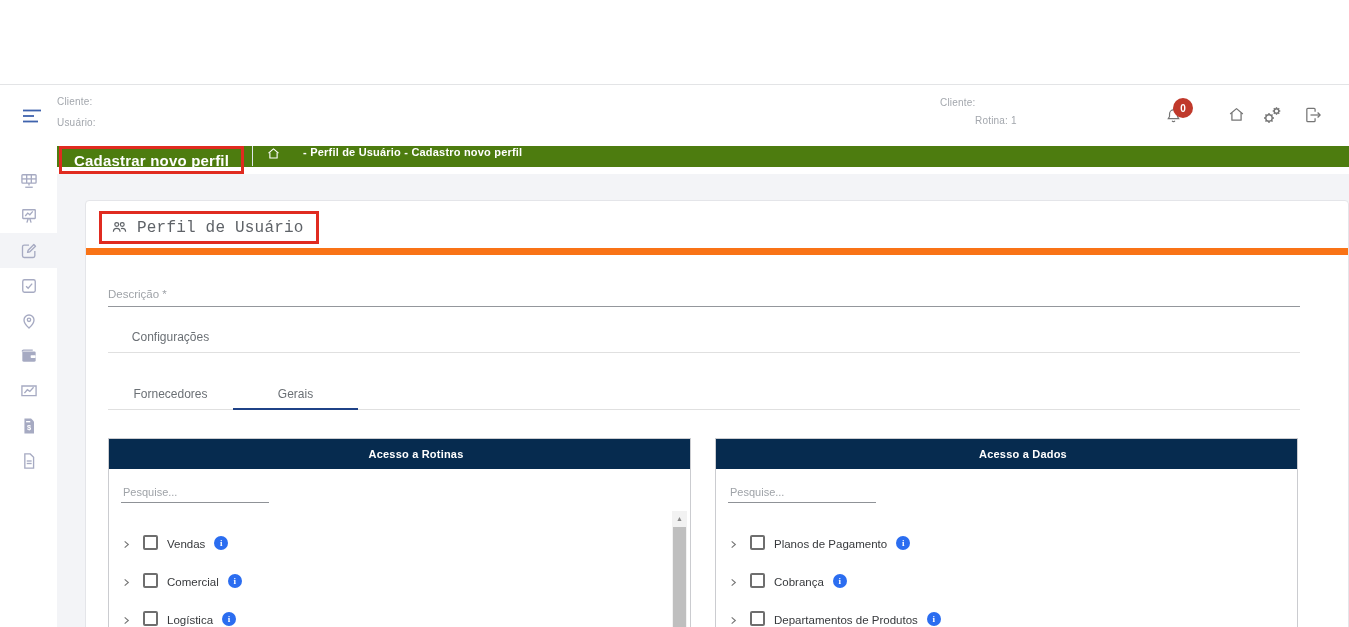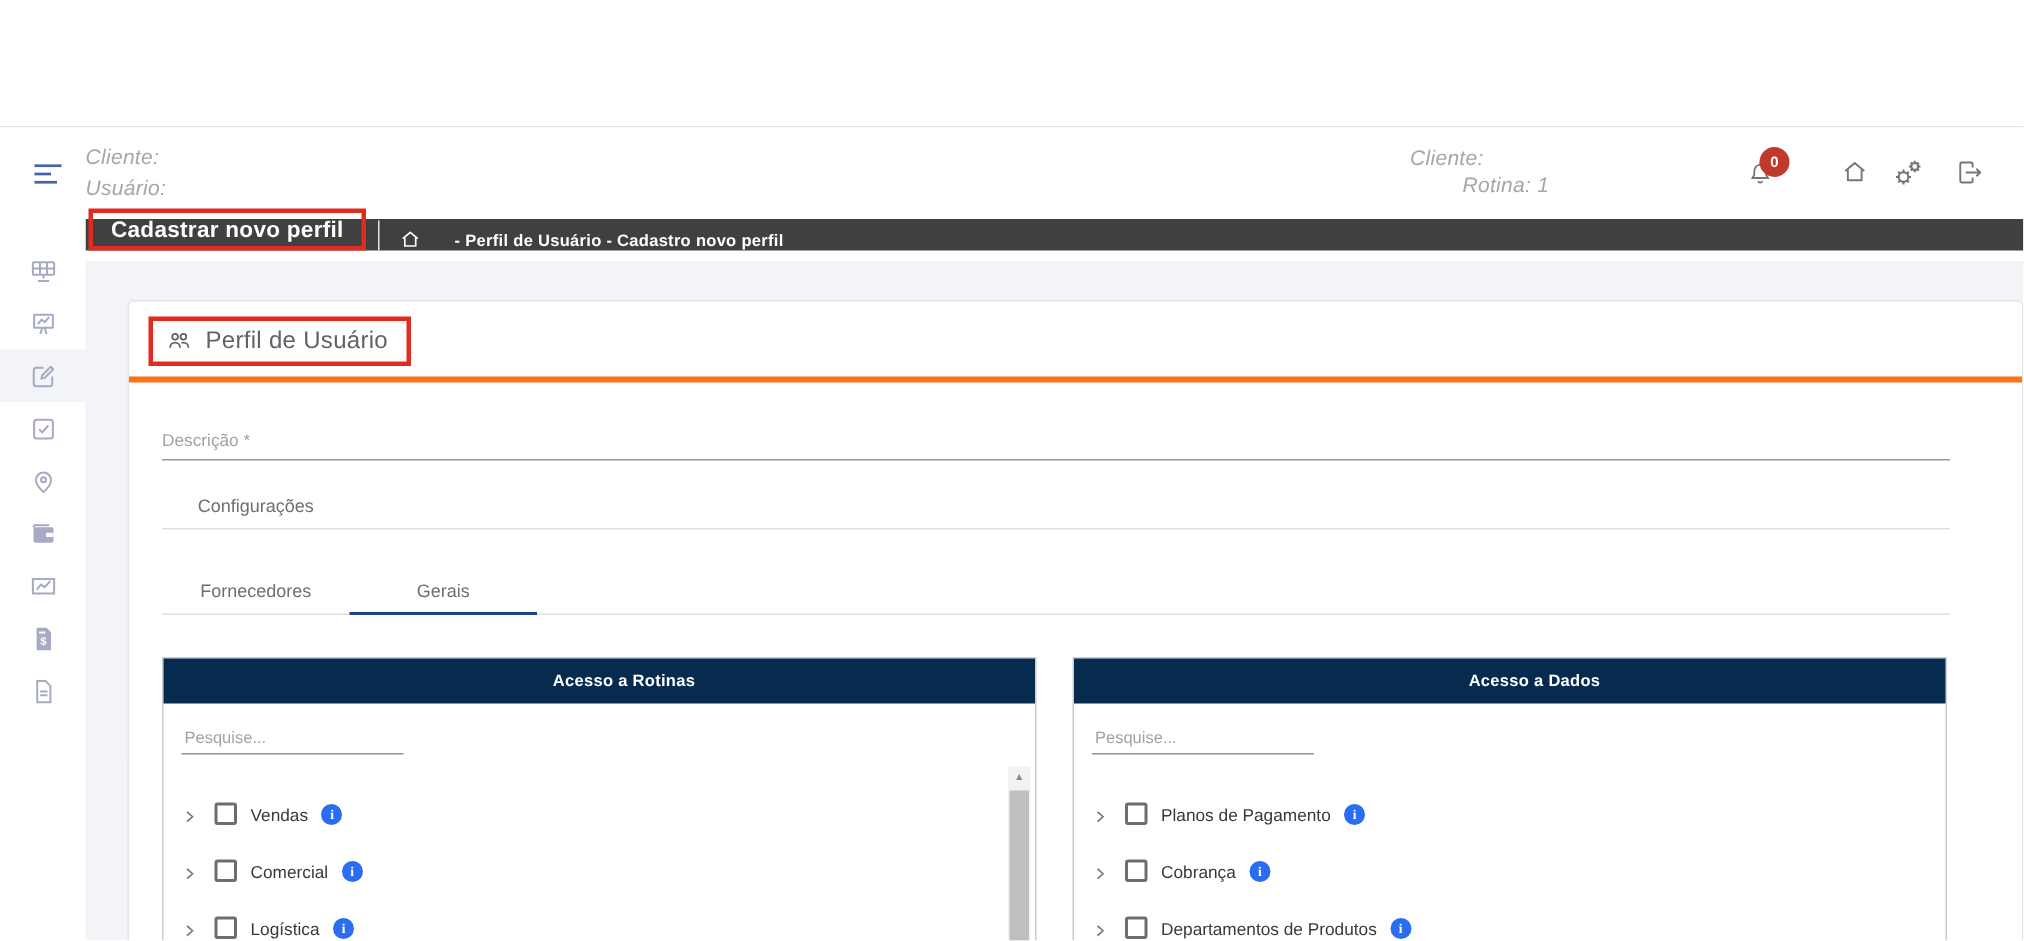--- a/index.html
+++ b/index.html
@@ -3,57 +3,57 @@
 <meta charset="utf-8">
 <style>
   * { margin:0; padding:0; box-sizing:border-box; }
   html,body { font-family:"Liberation Sans", sans-serif; background:#fff; }
   #stage { position:relative; width:1349px; height:627px; overflow:hidden; background:#fff; }
 
   
   .top-divider { position:absolute; top:84px; left:0; width:100%; height:1px; background:#e3e4e6; }
   .topbar { position:absolute; top:85px; left:0; width:100%; height:61px; background:#fff; }
   .hamburger { position:absolute; left:20px; top:19px; width:24px; height:24px; cursor:pointer; }
-  .tb-label { position:absolute; font-size:14px; color:#a3a7ad; letter-spacing:.2px;font-style:italic; }
+  .tb-label { position:absolute; font-size:10px; color:#a3a7ad; letter-spacing:.2px; }
   .lbl-client { left:57px; top:11px; }
   .lbl-user { left:57px; top:32px; }
   .lbl-env { left:940px; top:12px; }
   .lbl-routine { left:975px; top:30px; }
   .tb-icon { position:absolute; cursor:pointer; }
   .bell-wrap { left:1164px; top:13px; width:32px; height:32px; }
   .bell-wrap svg { position:absolute; left:0; top:7px; }
   .badge { position:absolute; left:9px; top:0; width:20px; height:20px; border-radius:50%;
            background:#c0392b; color:#fff; font-size:10px; font-weight:bold;
            display:flex; align-items:center; justify-content:center; }
   .ic-home { left:1227px; top:20px; }
   .ic-gears { left:1261px; top:18px; }
   .ic-logout { left:1303px; top:20px; }
 
   
   .header-bar { position:absolute; top:146px; left:57px; right:0; height:21px;
-                background:#404040; display:flex; align-items:flex-end; }
+                background:#4d7c0f; display:flex; align-items:flex-start; }
   .title-box { height:28px; margin-left:2px; border:3px solid #e02b20; padding:0 12px;
                display:flex; align-items:center; color:#fff; font-size:15px; font-weight:bold;
                letter-spacing:.2px; white-space:nowrap; }
   .hdr-divider { width:1px; height:20px; background:#dfe6ee; margin-left:8px; }
   .hdr-home { margin-left:13px; display:flex; align-items:center; cursor:pointer; }
   .breadcrumb { margin-left:22px; color:#fff; font-size:11px; font-weight:bold; letter-spacing:.2px; }
 
   
   .sidebar { position:absolute; left:0; top:146px; width:57px; bottom:0; background:#fff; }
   .sb-row { position:relative; width:57px; height:35px; margin-top:0;
             display:flex; align-items:center; justify-content:center; cursor:pointer; }
   .sb-row:first-child { margin-top:17px; }
   .sb-row.active { background:#f3f4f7; }
 
   
   .content { position:absolute; left:57px; top:174px; right:0; bottom:0; background:#f3f4f7; }
   .card { position:absolute; left:28px; top:26px; width:1264px; height:600px;
           background:#fff; border:1px solid #e4e5e9; border-radius:4px; }
-  .card-head { height:54px; border-bottom:4px solid #f97316; position:relative; }
+  .card-head { height:54px; border-bottom:7px solid #f97316; position:relative;font-family:Liberation Mono, monospace; }
   .section-title-box { position:absolute; left:13px; top:10px; border:3px solid #e02b20;
                        padding:4px 12px 4px 8px; display:flex; align-items:center; gap:8px; }
   .section-title { font-size:16px; color:#5f6368; letter-spacing:.2px; }
 
   .desc-input { position:absolute; left:22px; top:81px; width:1192px; border:none;
                 border-bottom:1px solid #94979c; background:transparent; font-size:11.5px;
                 color:#444; padding:6px 0; outline:none; font-family:"Liberation Sans",sans-serif; }
   .desc-input::placeholder { color:#9fa3a8; }
 
   .tabs { position:absolute; left:22px; width:1192px; height:32px;

